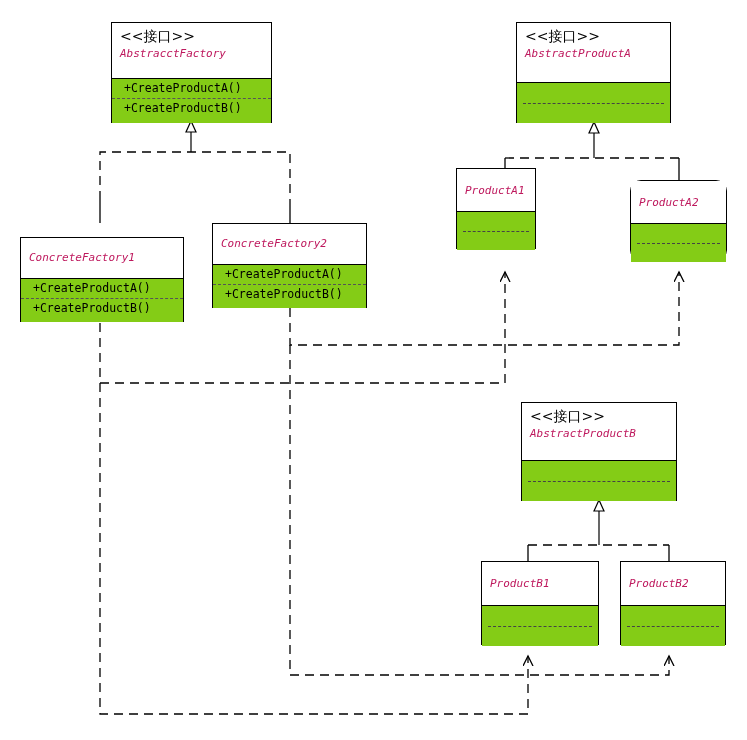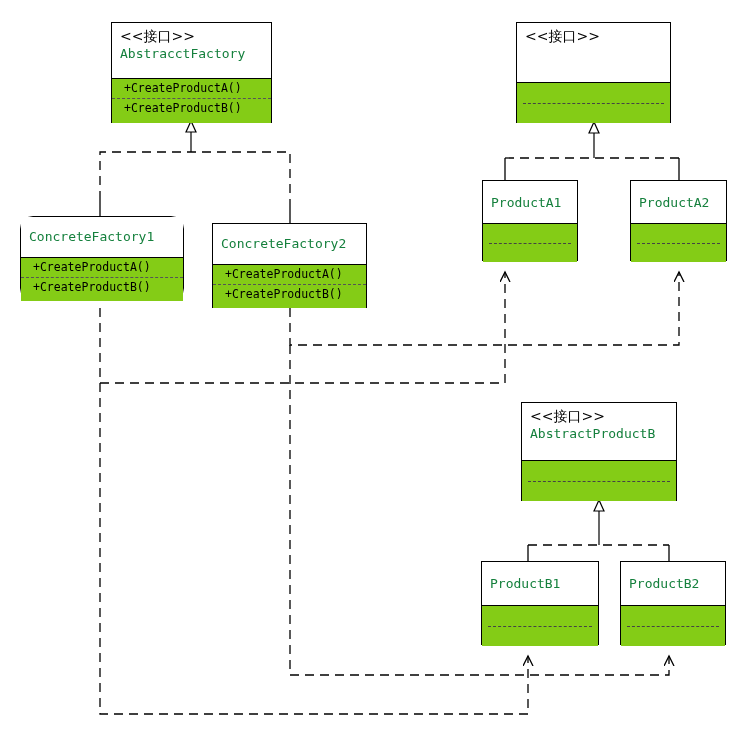--- a/index.html
+++ b/index.html
@@ -2,21 +2,21 @@
 <html><head>
 <meta charset="utf-8">
 <style>
   html,body{margin:0;padding:0;background:#ffffff;}
   body{width:747px;height:740px;font-family:"DejaVu Sans Mono",monospace;overflow:hidden;}
   #canvas{position:relative;width:747px;height:740px;}
   svg{position:absolute;left:0;top:0;width:747px;height:740px;}
   .uml-box{position:absolute;box-sizing:border-box;border:1px solid #000;background:#ffffff;}
   .hdr{box-sizing:border-box;background:#ffffff;padding:6px 8px 4px 8px;}
   .stereo{font-family:"DejaVu Sans",sans-serif;font-size:14px;color:#000;line-height:15px;white-space:nowrap;}
-  .cname{font-family:"DejaVu Sans Mono",monospace;font-size:13px;color:#15803d;line-height:19px;white-space:nowrap;}
+  .cname{font-family:"DejaVu Sans Mono",monospace;font-size:11px;color:#be185d;line-height:19px;white-space:nowrap;font-style:italic;}
   .compart{box-sizing:border-box;background:#84cc16;border-top:1px solid #000;}
   .mrow{font-family:"DejaVu Sans Mono",monospace;font-size:11.5px;color:#000;padding:2px 0 2px 12px;white-space:nowrap;line-height:15px;}
   .mrow.dashed-bottom{border-bottom:1px dashed #555;}
   .empty-compart{height:100%;position:relative;}
   .empty-compart .divider{position:absolute;left:6px;right:6px;top:50%;border-top:1px dashed #444;}
 </style>
 </head>
 <body>
 
 <div id="canvas">
@@ -78,60 +78,61 @@
     </div>
     <div class="compart" style="height:45px;">
       <div class="mrow dashed-bottom">+CreateProductA()</div>
       <div class="mrow">+CreateProductB()</div>
     </div>
   </div>
 
   <div class="uml-box" style="left:516px;top:22px;width:155px;height:101px;">
     <div class="hdr" style="height:59px;">
       <div class="stereo">&lt;&lt;接口&gt;&gt;</div>
+      <div class="cname">AbstractProductA</div>
     </div>
     <div class="compart" style="height:41px;">
       <div class="empty-compart">
           <div class="divider"></div>
         </div>
     </div>
   </div>
 
-  <div class="uml-box" style="left:20px;top:216px;width:164px;height:85px;border-radius:13px;">
+  <div class="uml-box" style="left:20px;top:237px;width:164px;height:85px;">
     <div class="hdr" style="height:40px;padding-top:10px;">
       <div class="cname">ConcreteFactory1</div>
     </div>
     <div class="compart" style="height:44px;">
       <div class="mrow dashed-bottom">+CreateProductA()</div>
       <div class="mrow">+CreateProductB()</div>
     </div>
   </div>
 
   <div class="uml-box" style="left:212px;top:223px;width:155px;height:85px;">
     <div class="hdr" style="height:40px;padding-top:10px;">
       <div class="cname">ConcreteFactory2</div>
     </div>
     <div class="compart" style="height:44px;">
       <div class="mrow dashed-bottom">+CreateProductA()</div>
       <div class="mrow">+CreateProductB()</div>
     </div>
   </div>
 
-  <div class="uml-box" style="left:456px;top:180px;width:96px;height:81px;margin-left:26px;">
+  <div class="uml-box" style="left:456px;top:168px;width:80px;height:81px;">
     <div class="hdr" style="height:42px;padding-top:12px;">
       <div class="cname">ProductA1</div>
     </div>
     <div class="compart" style="height:39px;">
       <div class="empty-compart">
           <div class="divider"></div>
         </div>
     </div>
   </div>
 
-  <div class="uml-box" style="left:630px;top:180px;width:97px;height:81px;">
+  <div class="uml-box" style="left:630px;top:180px;width:97px;height:81px;border-radius:11px;">
     <div class="hdr" style="height:42px;padding-top:12px;">
       <div class="cname">ProductA2</div>
     </div>
     <div class="compart" style="height:39px;">
       <div class="empty-compart">
           <div class="divider"></div>
         </div>
     </div>
   </div>
 

